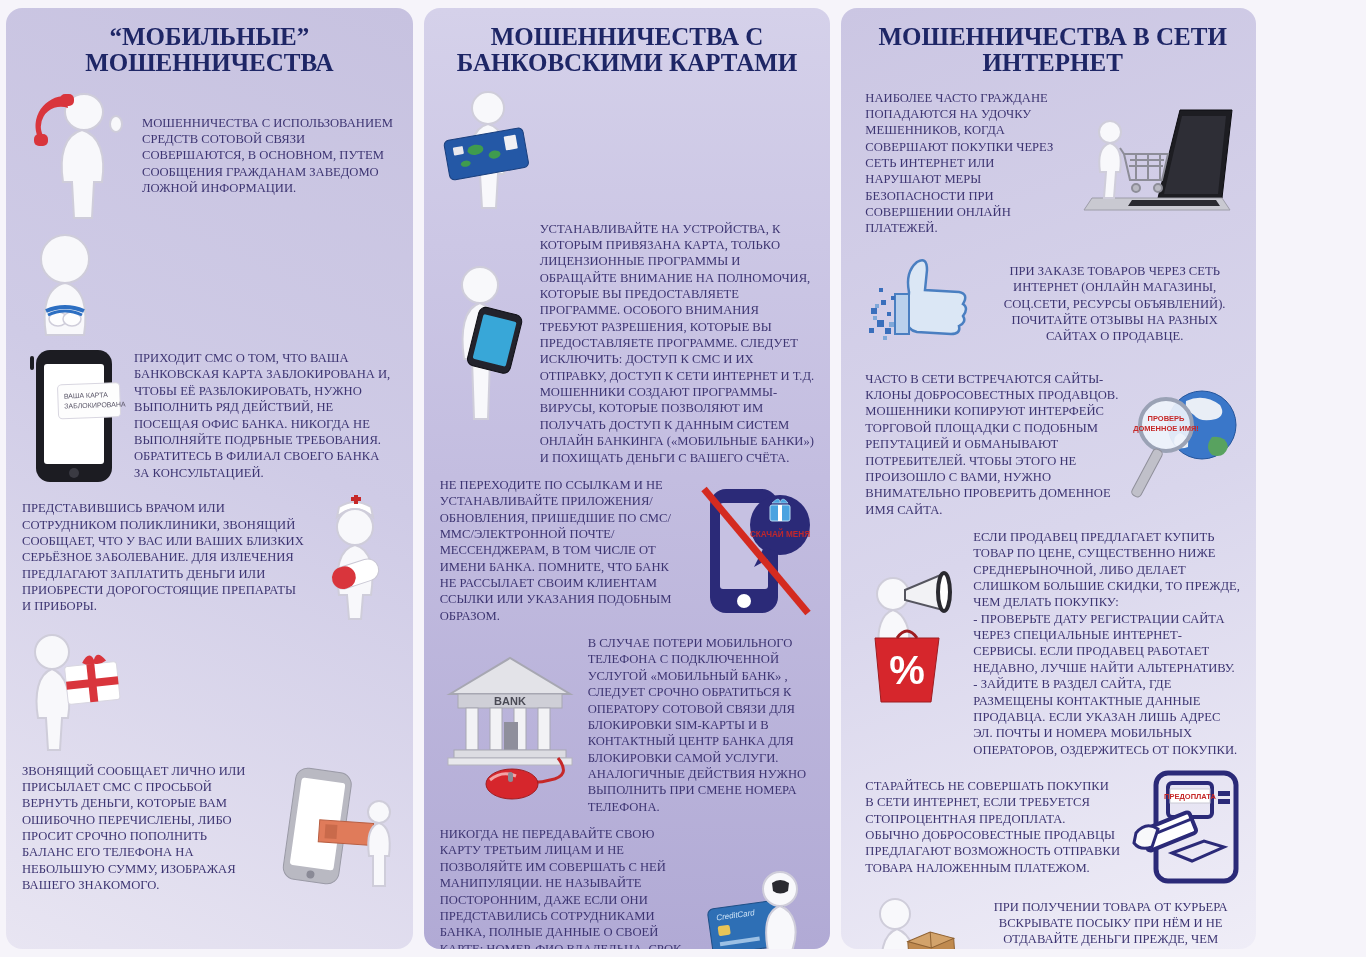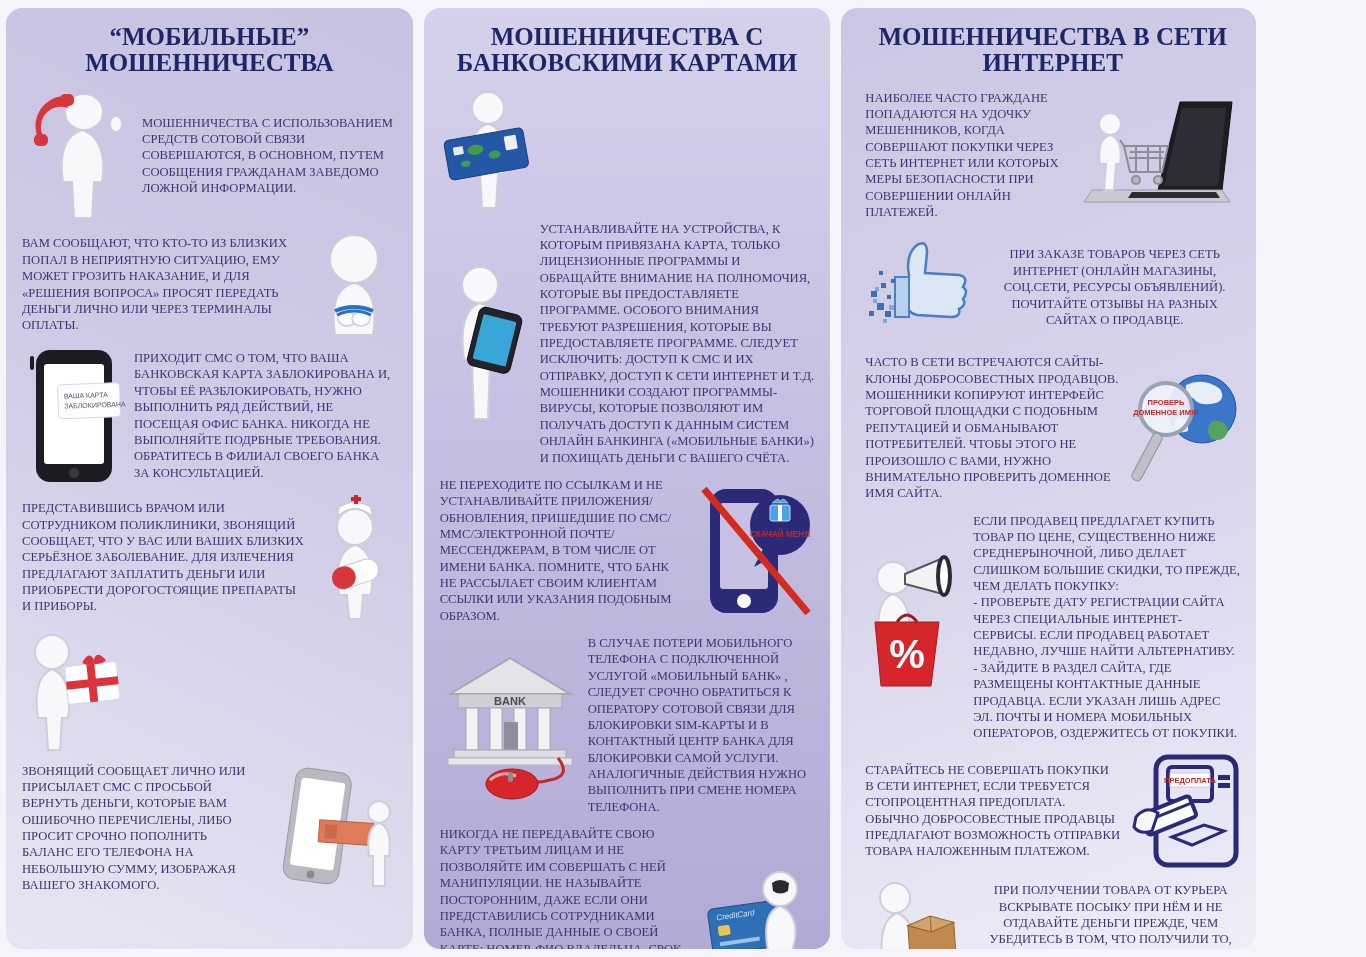--- a/index.html
+++ b/index.html
@@ -64,21 +64,20 @@
           <path d="M44 6 A30 30 0 0 0 16 48 L26 52 A20 20 0 0 1 46 18 Z" fill="#d9353c"></path>
           <rect x="38" y="4" width="14" height="12" rx="5" fill="#d9353c"></rect>
           <rect x="12" y="44" width="14" height="12" rx="5" fill="#d9353c"></rect>
           <ellipse cx="94" cy="34" rx="6" ry="8" fill="#f8f8fb" stroke="#cfcdda" stroke-width="2"></ellipse>
         </svg>
       </span>
       <p class="txt">МОШЕННИЧЕСТВА С ИСПОЛЬЗОВАНИЕМ СРЕДСТВ СОТОВОЙ СВЯЗИ СОВЕРШАЮТСЯ, В ОСНОВНОМ, ПУТЕМ СООБЩЕНИЯ ГРАЖДАНАМ ЗАВЕДОМО ЛОЖНОЙ ИНФОРМАЦИИ.</p>
     </div>
 
     <div class="sec">
-      <p class="txt">ВАМ СООБЩАЮТ, ЧТО КТО-ТО ИЗ БЛИЗКИХ ПОПАЛ В НЕПРИЯТНУЮ СИТУАЦИЮ, ЕМУ МОЖЕТ ГРОЗИТЬ НАКАЗАНИЕ, И ДЛЯ «РЕШЕНИЯ ВОПРОСА» ПРОСЯТ ПЕРЕДАТЬ ДЕНЬГИ ЛИЧНО ИЛИ ЧЕРЕЗ ТЕРМИНАЛЫ ОПЛАТЫ.</p>
       <span class="icn">
         <svg width="86" height="104" viewBox="0 0 86 104">
           <circle cx="43" cy="26" r="24" fill="#f8f8fb" stroke="#cfcdda" stroke-width="2"></circle>
           <path d="M43 50 C24 54 20 76 24 102 L62 102 C66 76 62 54 43 50 Z" fill="#f8f8fb" stroke="#cfcdda" stroke-width="2"></path>
           <ellipse cx="36" cy="86" rx="9" ry="7" fill="#fdfdfe" stroke="#cfcdda" stroke-width="1.5"></ellipse>
           <ellipse cx="50" cy="86" rx="9" ry="7" fill="#fdfdfe" stroke="#cfcdda" stroke-width="1.5"></ellipse>
           <path d="M24 78 Q43 70 62 78" stroke="#2d6fc2" stroke-width="4" fill="none"></path>
           <path d="M26 82 Q43 74 60 82" stroke="#2d6fc2" stroke-width="3" fill="none"></path>
         </svg>
       </span>
@@ -245,21 +244,21 @@
           <path d="M74 43 C60 48 58 66 62 88 L70 88 L66 122 L60 150 L74 152 L80 120 L84 152 L96 150 L90 114 L86 88 C94 66 88 48 74 43 Z" fill="#f8f8fb" stroke="#cfcdda" stroke-width="2"></path>
         </svg>
       </span>
     </div>
   </section>
 
   <section class="panel panel-right">
     <h1 class="title">МОШЕННИЧЕСТВА В СЕТИ ИНТЕРНЕТ</h1>
 
     <div class="sec">
-      <p class="txt">НАИБОЛЕЕ ЧАСТО ГРАЖДАНЕ ПОПАДАЮТСЯ НА УДОЧКУ МЕШЕННИКОВ, КОГДА СОВЕРШАЮТ ПОКУПКИ ЧЕРЕЗ СЕТЬ ИНТЕРНЕТ ИЛИ КОТОРЫХ МЕРЫ БЕЗОПАСНОСТИ ПРИ СОВЕРШЕНИИ ОНЛАЙН ПЛАТЕЖЕЙ.</p>
+      <p class="txt">НАИБОЛЕЕ ЧАСТО ГРАЖДАНЕ ПОПАДАЮТСЯ НА УДОЧКУ МЕШЕННИКОВ, КОГДА СОВЕРШАЮТ ПОКУПКИ ЧЕРЕЗ СЕТЬ ИНТЕРНЕТ ИЛИ НАРУШАЮТ МЕРЫ БЕЗОПАСНОСТИ ПРИ СОВЕРШЕНИИ ОНЛАЙН ПЛАТЕЖЕЙ.</p>
       <span class="icn">
         <svg width="168" height="122" viewBox="0 0 168 122">
           <path d="M86 96 L108 8 L160 8 L150 96 Z" fill="#1d1d22" stroke="#0c0c10"></path>
           <path d="M92 92 L110 14 L154 14 L146 92 Z" fill="#2e2e36"></path>
           <path d="M20 96 L150 96 L158 108 L12 108 Z" fill="#c9c9d1" stroke="#9d9da8"></path>
           <path d="M60 98 L144 98 L148 104 L56 104 Z" fill="#2a2a30"></path>
           <circle cx="38" cy="30" r="11" fill="#f8f8fb" stroke="#cfcdda" stroke-width="2"></circle>
           <path d="M38 41 C28 44 26 56 28 70 L34 70 L32 96 L42 96 L44 70 L48 70 C50 56 48 44 38 41 Z" fill="#f8f8fb" stroke="#cfcdda" stroke-width="2"></path>
           <g stroke="#8d8d98" fill="none" stroke-width="2">
             <path d="M52 52 L96 52 L90 78 L58 78 Z"></path>

